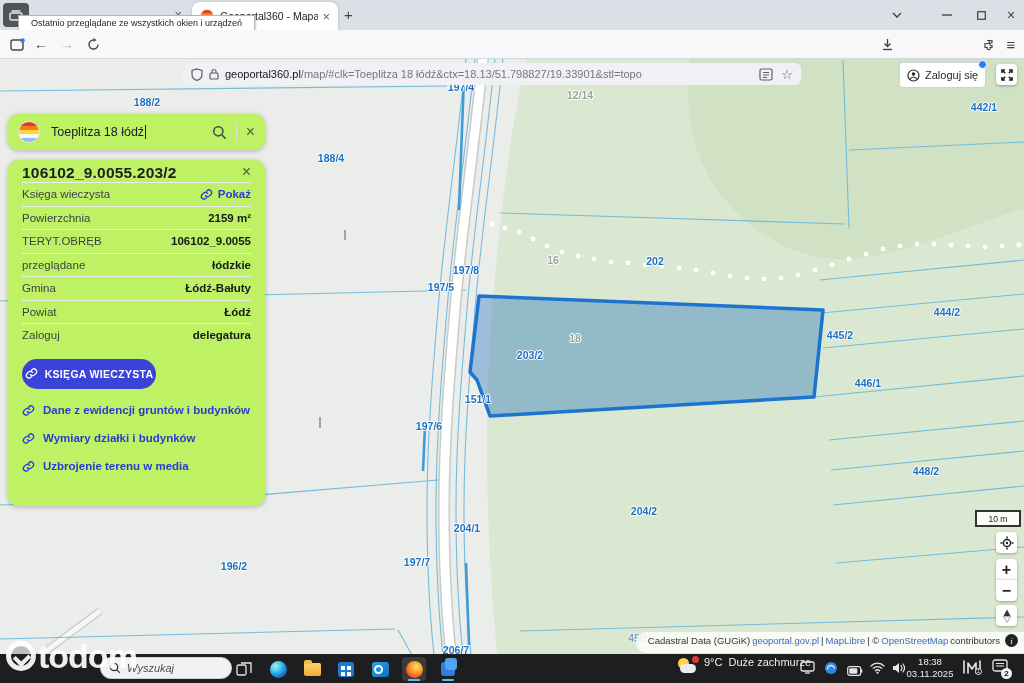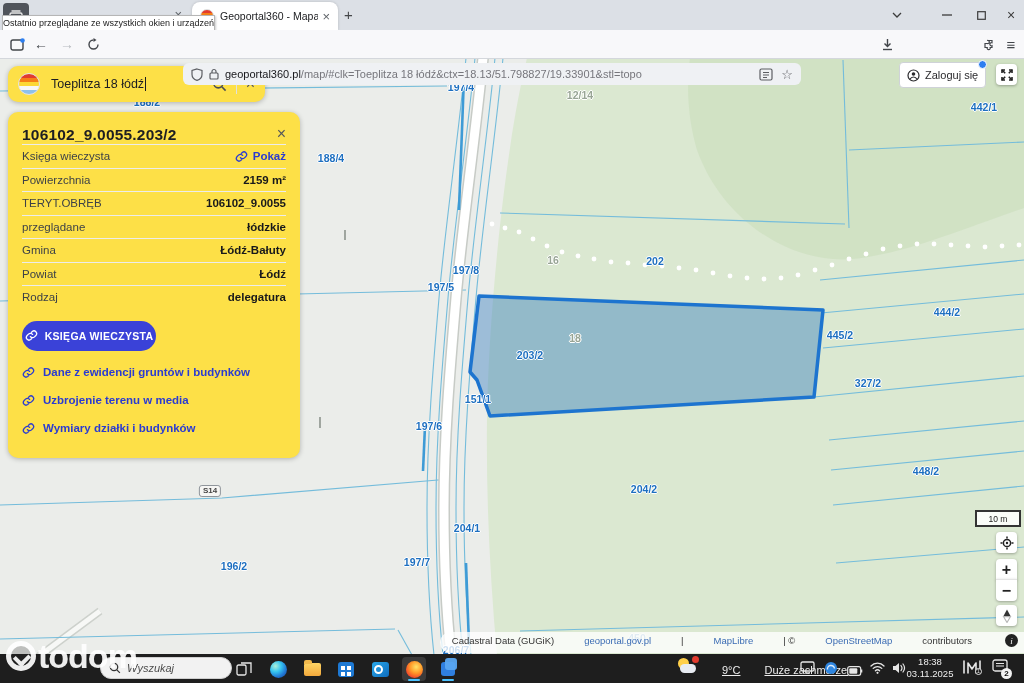--- a/index.html
+++ b/index.html
@@ -10,52 +10,52 @@
   .tab-actions{position:absolute;left:3px;top:3px;width:26px;height:24px;background:#50545b;border-radius:4px;display:flex;align-items:center;justify-content:center;}
   .inactive-tab{position:absolute;left:34px;top:3px;width:158px;height:26px;border-radius:8px;}
   .inactive-tab .tclose{position:absolute;right:10px;top:4px;color:#5f6368;font-size:13px;}
   .active-tab{position:absolute;left:192px;top:2px;width:146px;height:28px;background:#fff;border-radius:8px 8px 0 0;box-shadow:0 0 3px rgba(0,0,0,.18);display:flex;align-items:center;padding:0 8px;box-sizing:border-box;}
   .favicon{width:14px;height:14px;border-radius:50%;flex:none;
     background:linear-gradient(180deg,#e23b2e 0 22%,#f57f17 22% 42%,#fdd835 42% 62%,#f5f5f5 62% 78%,#7fb6e8 78% 100%);border:1px solid #ddd;box-sizing:border-box;}
   .active-tab .ttitle{font-size:10.5px;color:#202124;margin-left:6px;white-space:nowrap;overflow:hidden;flex:1;}
   .active-tab .tclose{color:#5f6368;font-size:13px;margin-left:4px;}
   .newtab{position:absolute;left:344px;top:6px;color:#45474a;font-size:15px;}
   .winctl{position:absolute;top:0;height:30px;display:flex;align-items:center;justify-content:center;color:#3c3c3c;}
-  #tooltip{position:absolute;left:2px;top:15px;height:14px;background:#fff;border:1px solid #b6b6b6;box-shadow:1px 1px 2px rgba(0,0,0,.2);font-size:9px;color:#1c1c1c;display:flex;align-items:center;padding:0 0;z-index:40;white-space:nowrap;}
+  #tooltip{position:absolute;left:18px;top:15px;height:14px;background:#fff;border:1px solid #b6b6b6;box-shadow:1px 1px 2px rgba(0,0,0,.2);font-size:9px;color:#1c1c1c;display:flex;align-items:center;padding:0 12px;z-index:40;white-space:nowrap;}
   #toolbar{position:absolute;left:0;top:30px;width:1024px;height:28px;background:#f8f8fa;border-bottom:1px solid #d4d7dc;z-index:20;}
   .tbicon{position:absolute;top:3px;width:22px;height:22px;display:flex;align-items:center;justify-content:center;color:#42454a;}
   .arrow{font-size:14px;}
   #urlfield{position:absolute;left:183px;top:33px;width:618px;height:22px;background:#eff1f4;border-radius:6px;display:flex;align-items:center;padding:0 8px;box-sizing:border-box;}
   #urlfield .url{font-size:11px;white-space:nowrap;overflow:hidden;margin-left:6px;flex:1;}
   .url .dom{color:#17171b;} .url .path{color:#76767c;}
   #login-btn{position:absolute;left:899px;top:32px;height:24px;border:1px solid #cfd2d8;background:#fff;border-radius:4px;display:flex;align-items:center;padding:0 7px;font-size:11px;color:#2b2b2e;}
   #login-btn .dot{position:absolute;right:-2px;top:-3px;width:7px;height:7px;border-radius:50%;background:#2c7ef0;border:1px solid #fff;}
   
   #map{position:absolute;left:0;top:58px;width:1024px;height:597px;z-index:1;background:#ebedea;}
   #mapsvg{position:absolute;left:0;top:0;}
   .mlabel{position:absolute;font-size:10.5px;font-weight:bold;color:#1d6fc0;transform:translate(-50%,-50%);white-space:nowrap;z-index:2;
     text-shadow:1px 0 0 #fff,-1px 0 0 #fff,0 1px 0 #fff,0 -1px 0 #fff;}
   .mlabel.muted{color:#98a595;font-weight:bold;}
   .mlabel.faint{opacity:.55;}
   #s14{position:absolute;left:210px;top:433px;background:#f6f6f4;border:1px solid #8f959b;border-radius:3px;font-size:8px;font-weight:bold;color:#444;padding:0 3px;line-height:10px;z-index:2;transform:translate(-50%,-50%);}
   #scalebar{position:absolute;left:975px;top:452px;width:42px;height:13px;background:rgba(255,255,255,.85);border:2px solid #333;border-top-width:2px;font-size:8.5px;color:#222;display:flex;align-items:center;justify-content:center;z-index:3;}
   .mapbtn{position:absolute;left:996px;width:21px;height:21px;background:#fff;border-radius:4px;box-shadow:0 1px 3px rgba(0,0,0,.3);display:flex;align-items:center;justify-content:center;color:#222;z-index:3;font-weight:bold;}
-  #attribution{position:absolute;right:0;top:574px;height:17px;background:rgba(255,255,255,.78);border-radius:12px 0 0 12px;display:flex;align-items:center;padding:0 6px 4px 12px;font-size:9.5px;color:#333;z-index:3;white-space:nowrap;gap:28px;}
+  #attribution{position:absolute;right:0;top:574px;height:17px;background:rgba(255,255,255,.78);border-radius:12px 0 0 12px;display:flex;align-items:center;padding:0 6px 4px 12px;font-size:9.5px;color:#333;z-index:3;white-space:nowrap;}
   #attribution .alink{color:#3b6cb4;margin:0 2px;}
   #attribution .info{width:13px;height:13px;border-radius:50%;background:#222;color:#fff;font-size:9px;display:flex;align-items:center;justify-content:center;margin-left:5px;font-style:italic;font-family:"Liberation Serif",serif;}
   
-  .card{position:absolute;background:#fde047;border-radius:10px;box-shadow:0 1px 5px rgba(0,0,0,.25);z-index:5;}
+  .card{position:absolute;background:#bef264;border-radius:10px;box-shadow:0 1px 5px rgba(0,0,0,.25);z-index:5;margin-top:48px;}
   #search-card{left:8px;top:66px;width:257px;height:36px;display:flex;align-items:center;padding:0 10px;box-sizing:border-box;}
   #search-card .logo{width:22px;height:22px;border-radius:50%;flex:none;
     background:linear-gradient(180deg,#e23b2e 0 22%,#f57f17 22% 42%,#fdd835 42% 62%,#f7f7f7 62% 80%,#8ec1ea 80% 100%);border:1px solid #e4e4e4;box-sizing:border-box;}
   #search-card .sval{font-size:12.5px;color:#1c1d21;margin-left:11px;flex:1;white-space:nowrap;overflow:hidden;border-right:1px solid #1c1d21;padding-right:1px;width:fit-content;flex:none;}
   #search-card .spacer{flex:1;}
   #search-card .divider{width:1px;height:20px;background:#e0e0e0;margin:0 9px;}
   .xicon{color:#54575b;font-size:16px;line-height:16px;}
-  #info-card{left:8px;top:112px;width:292px;height:346px;padding:14px 14px;box-sizing:border-box;}
+  #info-card{left:8px;top:112px;width:257px;height:346px;padding:4px 14px;box-sizing:border-box;}
   #info-card .ihead{display:flex;align-items:flex-start;}
   #info-card .ititle{font-size:15.5px;font-weight:bold;color:#1d1e22;flex:1;letter-spacing:.2px;}
   .irow{display:flex;align-items:center;justify-content:space-between;border-top:1px solid #ececec;height:22.5px;}
   .irow:first-of-type{margin-top:9px;}
   .ilab{font-size:11.5px;color:#3e4247;}
   .ival{font-size:11.5px;font-weight:bold;color:#17181b;}
   .bluelink{color:#2a3bd2;font-weight:bold;font-size:11.5px;display:flex;align-items:center;gap:5px;}
   .chain{width:13px;height:13px;}
   #kw-btn{margin-top:12px;background:#3a42d8;color:#fff;border-radius:17px;height:30px;width:134px;display:flex;align-items:center;justify-content:center;gap:7px;font-size:10.5px;font-weight:bold;letter-spacing:.3px;}
   .plink{display:flex;align-items:center;gap:8px;color:#2a3bd2;font-size:11.5px;font-weight:bold;margin-top:15px;}
@@ -69,21 +69,21 @@
   .edge-ic{width:17px;height:17px;border-radius:50%;background:radial-gradient(circle at 32% 30%,#aef0d9,#36c5f0 35%,#2178d4 65%,#173f8f);}
   .folder-ic{width:17px;height:13px;background:linear-gradient(#ffd565,#f3a93c);border-radius:2px;position:relative;}
   .folder-ic:before{content:"";position:absolute;left:0;top:-3px;width:8px;height:4px;background:#f3b94c;border-radius:2px 2px 0 0;}
   .store-ic{width:16px;height:15px;background:#1d79d4;border-radius:3px;position:relative;}
   .store-ic:before{content:"";position:absolute;left:3px;top:4px;width:4px;height:4px;background:#fff;box-shadow:6px 0 0 #fff,0 6px 0 #fff,6px 6px 0 #fff;}
   .outlook-ic{width:17px;height:15px;background:linear-gradient(135deg,#28a8ea,#0f6cbd);border-radius:3px;position:relative;}
   .outlook-ic:before{content:"";position:absolute;left:2px;top:3px;width:9px;height:9px;border-radius:50%;border:2.2px solid #fff;box-sizing:border-box;}
   .firefox-ic{width:17px;height:17px;border-radius:50%;background:radial-gradient(circle at 60% 35%,#ffe268,#ff9a28 40%,#f1472b 75%,#b5186d);}
   .blueapp-ic{width:14px;height:14px;background:#2f7fe0;border-radius:3px;position:relative;}
   .blueapp-ic:before{content:"";position:absolute;left:4px;top:-4px;width:12px;height:12px;background:#5aa8f2;border-radius:3px;opacity:.95;}
-  #weather{position:absolute;left:676px;top:2px;display:flex;align-items:flex-end;gap:24px;color:#eee;text-decoration:underline;}
+  #weather{position:absolute;left:676px;top:2px;display:flex;align-items:flex-start;gap:6px;color:#eee;}
   .wicon{position:relative;width:22px;height:20px;}
   .wsun{position:absolute;left:2px;top:2px;width:11px;height:11px;border-radius:50%;background:#ffd04a;}
   .wcloud{position:absolute;left:4px;top:8px;width:16px;height:9px;border-radius:6px;background:#e8ecf2;}
   .wbadge{position:absolute;right:-1px;top:0;width:7px;height:7px;border-radius:50%;background:#e23b2e;}
   #weather .temp{font-size:11px;}
   #weather .desc{font-size:11px;max-width:84px;white-space:nowrap;overflow:hidden;}
   .trayico{position:absolute;top:6px;color:#e6e6e6;}
   #clock{position:absolute;left:905px;top:2px;width:50px;text-align:center;color:#eee;font-size:9.5px;line-height:12px;}
   #notif-badge{position:absolute;right:-4px;bottom:-2px;width:11px;height:11px;border-radius:50%;background:#f2f2f2;color:#111;font-size:8px;display:flex;align-items:center;justify-content:center;font-weight:bold;}
   
@@ -288,25 +288,25 @@
     <span class="mlabel" style="left:331px;top:100px">188/4</span>
     <span class="mlabel" style="left:984px;top:49px">442/1</span>
     <span class="mlabel" style="left:655px;top:203px">202</span>
     <span class="mlabel muted" style="left:553px;top:202px">16</span>
     <span class="mlabel" style="left:466px;top:212px">197/8</span>
     <span class="mlabel" style="left:441px;top:229px">197/5</span>
     <span class="mlabel" style="left:947px;top:254px">444/2</span>
     <span class="mlabel" style="left:840px;top:277px">445/2</span>
     <span class="mlabel" style="left:530px;top:297px">203/2</span>
     <span class="mlabel muted" style="left:575px;top:280px">18</span>
-    <span class="mlabel" style="left:868px;top:325px">327/2</span>
+    <span class="mlabel" style="left:868px;top:325px">446/1</span>
     <span class="mlabel" style="left:478px;top:341px">151/1</span>
     <span class="mlabel" style="left:429px;top:368px">197/6</span>
     <span class="mlabel" style="left:926px;top:413px">448/2</span>
-    <span class="mlabel" style="left:644px;top:431px">204/2</span>
+    <span class="mlabel" style="left:644px;top:453px">204/2</span>
     <span class="mlabel" style="left:467px;top:470px">204/1</span>
     <span class="mlabel" style="left:417px;top:504px">197/7</span>
     <span class="mlabel" style="left:234px;top:508px">196/2</span>
     <span class="mlabel" style="left:456px;top:592px">206/7</span>
     <span class="mlabel faint" style="left:637px;top:580px">450</span>
     <span id="s14">S14</span>
 
     <div id="scalebar">10 m</div>
 
     <div class="mapbtn" style="top:6px;">
@@ -383,47 +383,47 @@
       </div>
     <div class="irow">
         <span class="ilab">Gmina</span>
         <span class="ival">Łódź-Bałuty</span>
       </div>
     <div class="irow">
         <span class="ilab">Powiat</span>
         <span class="ival">Łódź</span>
       </div>
     <div class="irow">
-        <span class="ilab">Rodzaj</span>
+        <span class="ilab">Zaloguj</span>
         <span class="ival">delegatura</span>
       </div>
 
     <div id="kw-btn">
       <svg class="chain" viewBox="0 0 24 24">
           <path d="M10 14a5 5 0 0 0 7.5.5l3-3a5 5 0 0 0-7-7l-1.7 1.7M14 10a5 5 0 0 0-7.5-.5l-3 3a5 5 0 0 0 7 7l1.7-1.7" fill="none" stroke="currentColor" stroke-width="2.4" stroke-linecap="round"></path>
         </svg>
       <span>KSIĘGA WIECZYSTA</span>
     </div>
     <div class="plink">
       <svg class="chain" viewBox="0 0 24 24">
           <path d="M10 14a5 5 0 0 0 7.5.5l3-3a5 5 0 0 0-7-7l-1.7 1.7M14 10a5 5 0 0 0-7.5-.5l-3 3a5 5 0 0 0 7 7l1.7-1.7" fill="none" stroke="currentColor" stroke-width="2.4" stroke-linecap="round"></path>
         </svg>
       <span>Dane z ewidencji gruntów i budynków</span>
     </div>
     <div class="plink">
       <svg class="chain" viewBox="0 0 24 24">
           <path d="M10 14a5 5 0 0 0 7.5.5l3-3a5 5 0 0 0-7-7l-1.7 1.7M14 10a5 5 0 0 0-7.5-.5l-3 3a5 5 0 0 0 7 7l1.7-1.7" fill="none" stroke="currentColor" stroke-width="2.4" stroke-linecap="round"></path>
         </svg>
-      <span>Uzbrojenie terenu w media</span>
+      <span>Wymiary działki i budynków</span>
     </div>
     <div class="plink">
       <svg class="chain" viewBox="0 0 24 24">
           <path d="M10 14a5 5 0 0 0 7.5.5l3-3a5 5 0 0 0-7-7l-1.7 1.7M14 10a5 5 0 0 0-7.5-.5l-3 3a5 5 0 0 0 7 7l1.7-1.7" fill="none" stroke="currentColor" stroke-width="2.4" stroke-linecap="round"></path>
         </svg>
-      <span>Wymiary działki i budynków</span>
+      <span>Uzbrojenie terenu w media</span>
     </div>
   </div>
 
   <div id="taskbar">
     <div id="tsearch">
       <svg width="12" height="12" viewBox="0 0 15 15">
           <circle cx="6.3" cy="6.3" r="4.6" fill="none" stroke="#333" stroke-width="1.6"></circle>
           <path d="M9.8 9.8L13.6 13.6" stroke="#333" stroke-width="1.6"></path>
         </svg>
       <span class="stext">Wyszukaj</span>

